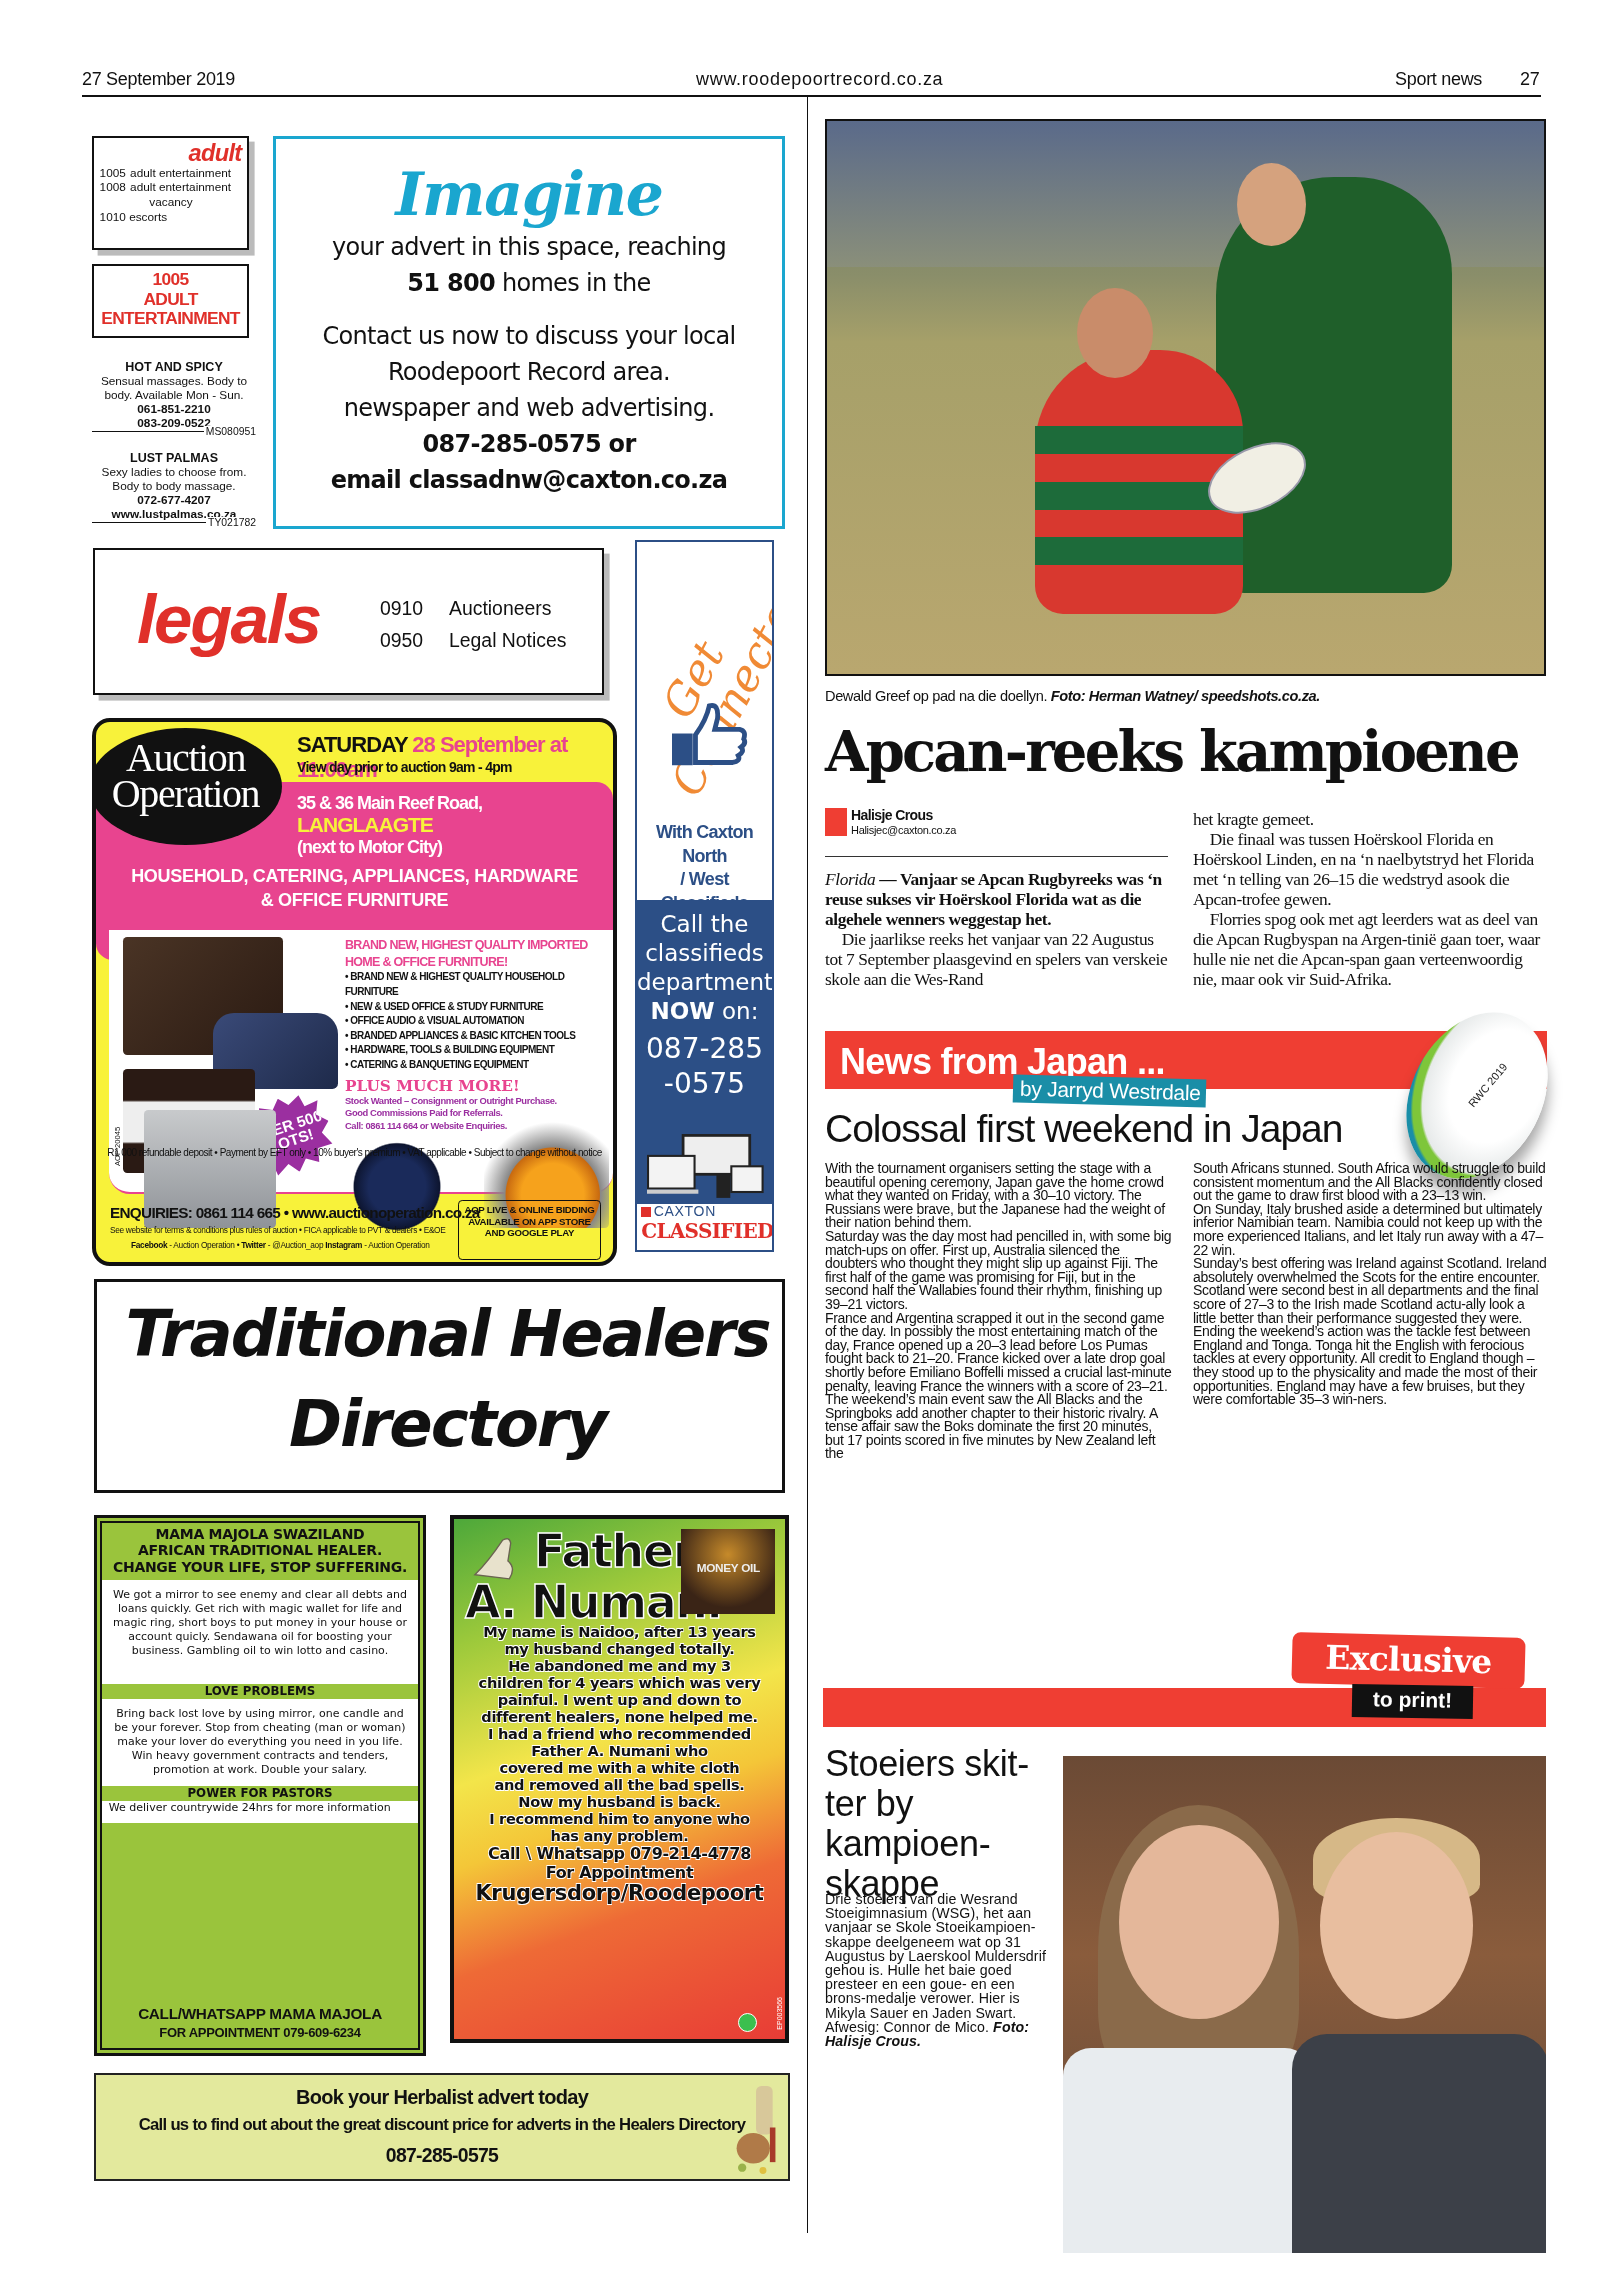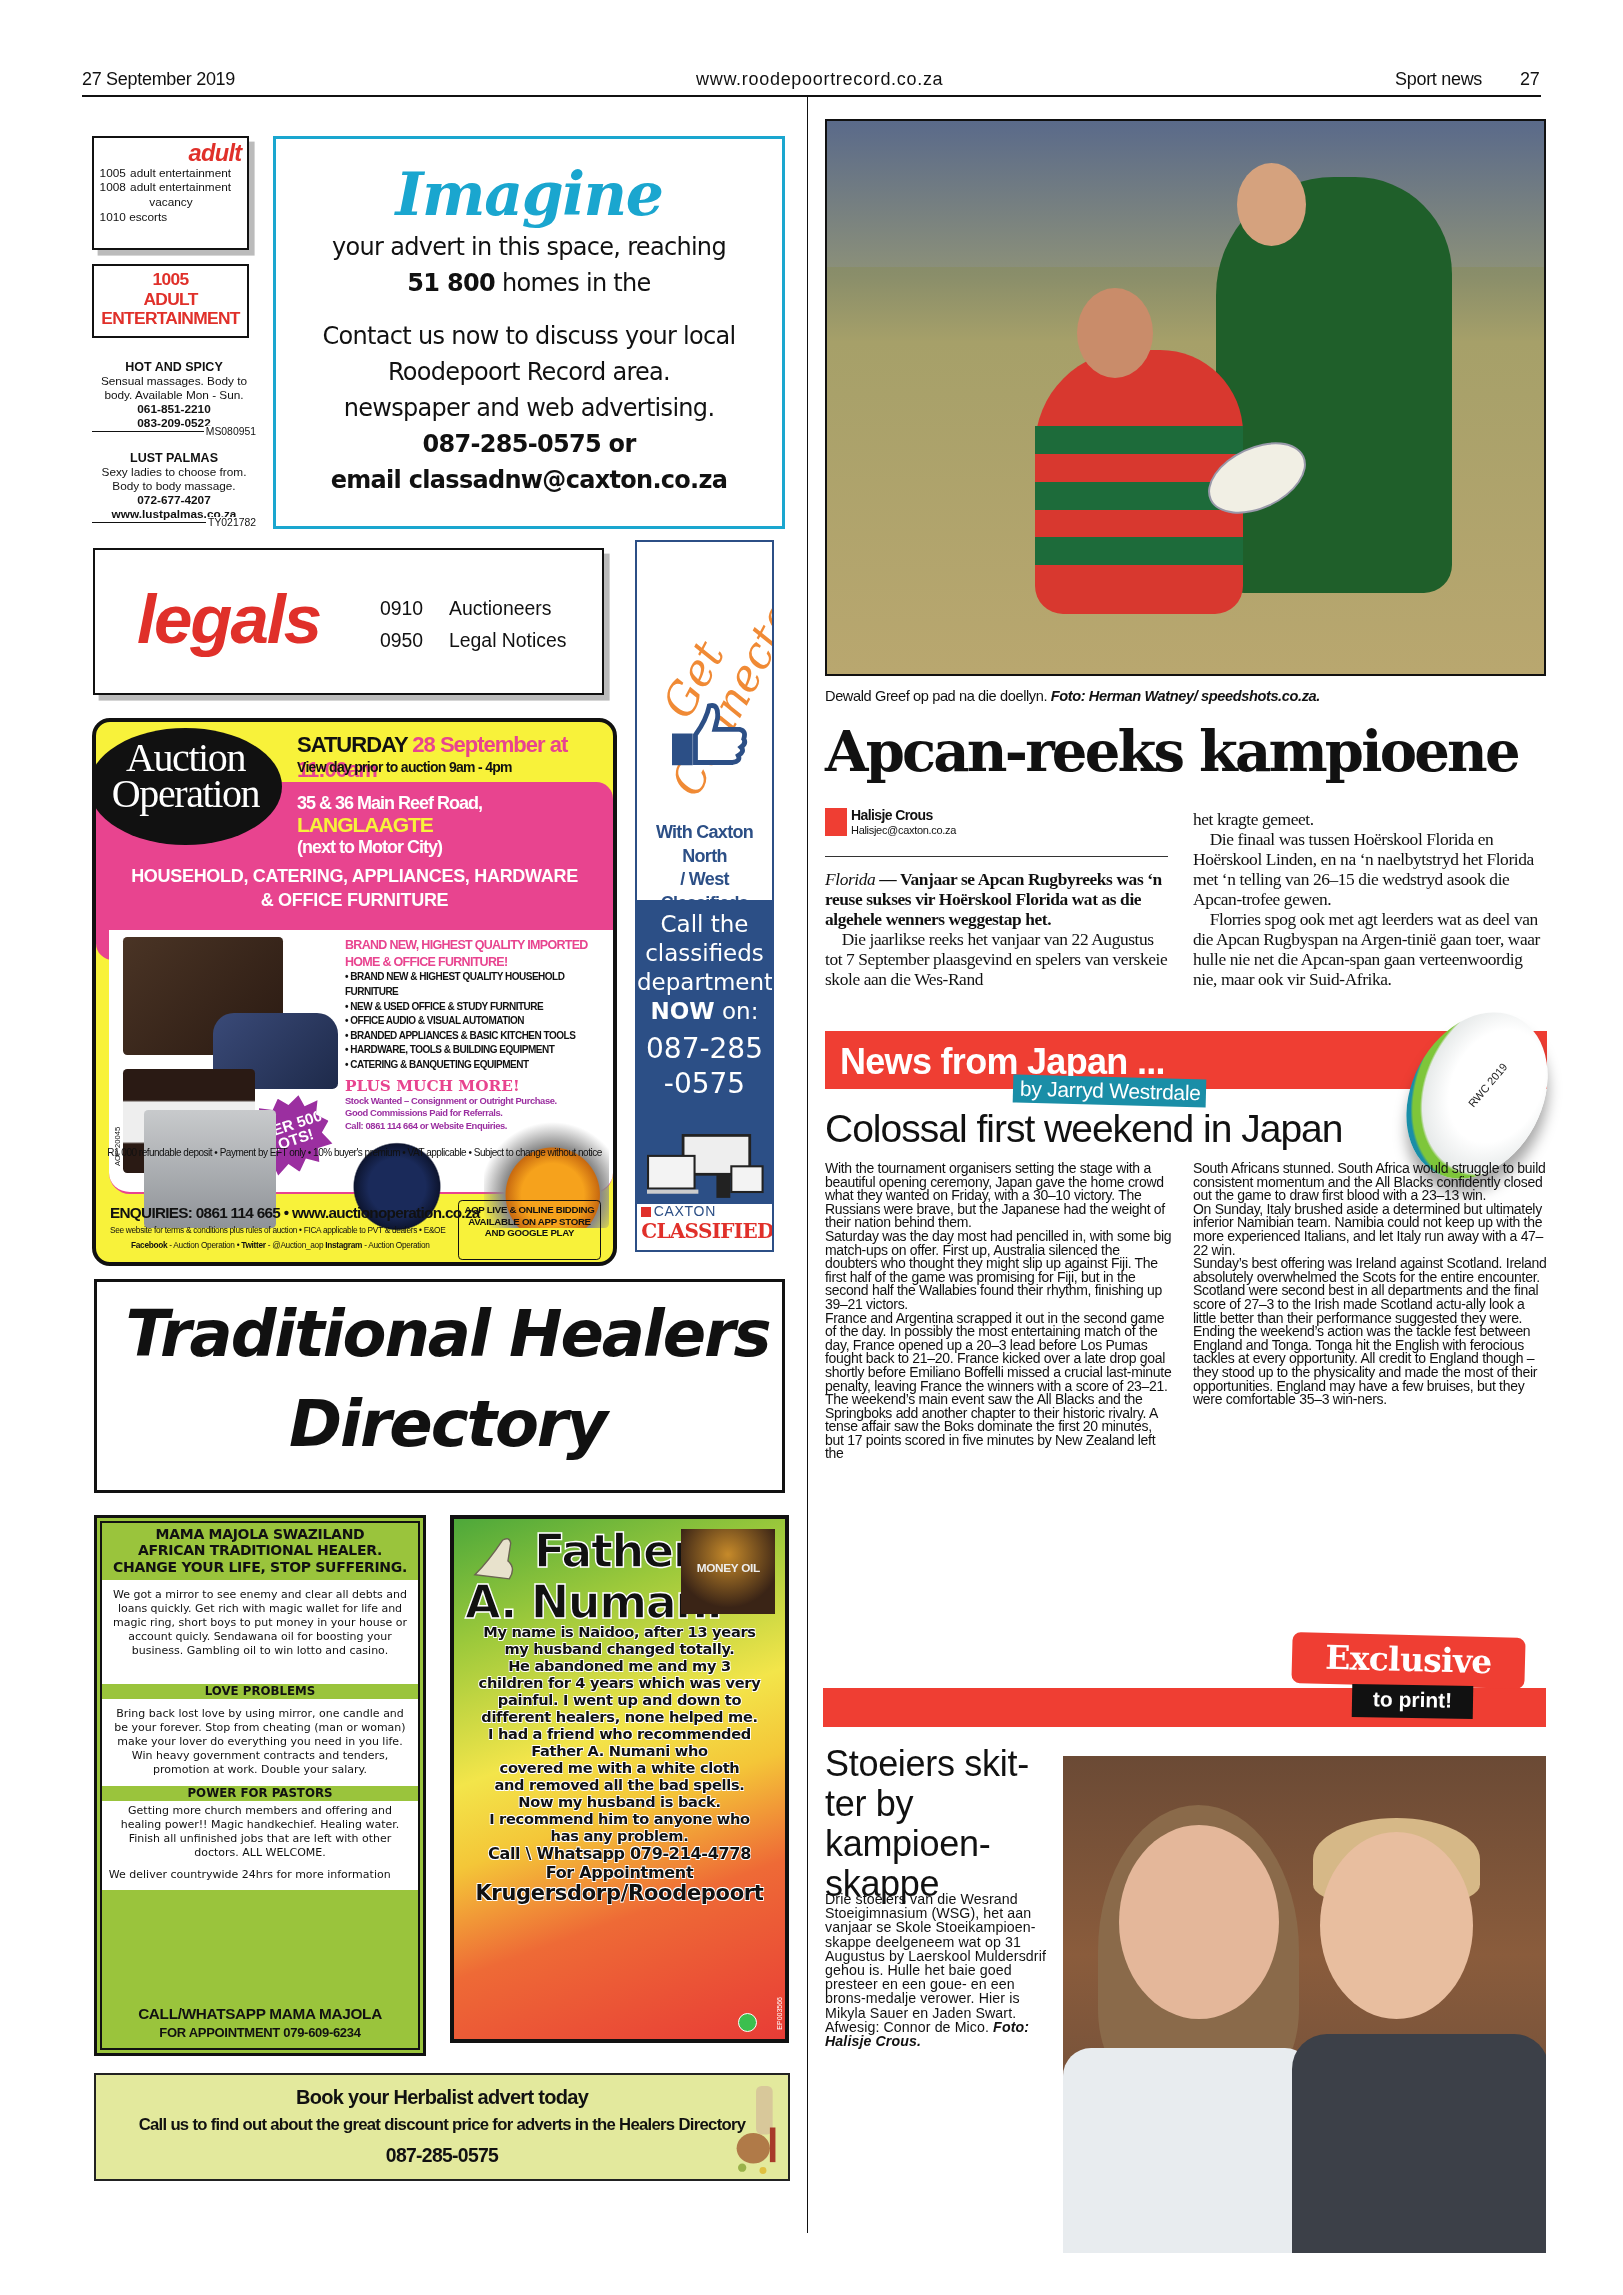--- a/index.html
+++ b/index.html
@@ -327,21 +327,20 @@
   <div class="mm-inner">
     <div class="mm-head">
       <div>MAMA MAJOLA SWAZILAND</div>
       <div>AFRICAN TRADITIONAL HEALER.</div>
       <div>CHANGE YOUR LIFE, STOP SUFFERING.</div>
     </div>
     <div class="mm-body" style="height:104px;">We got a mirror to see enemy and clear all debts and loans quickly. Get rich with magic wallet for life and magic ring, short boys to put money in your house or account quicly. Sendawana oil for boosting your business. Gambling oil to win lotto and casino.</div>
     <div class="mm-sec">LOVE PROBLEMS</div>
     <div class="mm-body">Bring back lost love by using mirror, one candle and be your forever. Stop from cheating (man or woman) make your lover do everything you need in you life. Win heavy government contracts and tenders, promotion at work. Double your salary.</div>
     <div class="mm-sec">POWER FOR PASTORS</div>
-    <div class="mm-body" style="padding-top:2.8px;">Getting more church members and offering and healing power!! Magic handkechief. Healing water. Finish all unfinished jobs that are left with other doctors. ALL WELCOME.</div>
     <div class="mm-body" style="text-align:left; padding-top:0;">We deliver countrywide 24hrs for more information</div>
     <div class="mm-foot">
       <div>CALL/WHATSAPP MAMA MAJOLA</div>
       <div class="s2">FOR APPOINTMENT 079-609-6234</div>
     </div>
   </div>
 </div>
 
 <div class="abs fn">
   <svg class="fn-hands" viewBox="0 0 90 70">

